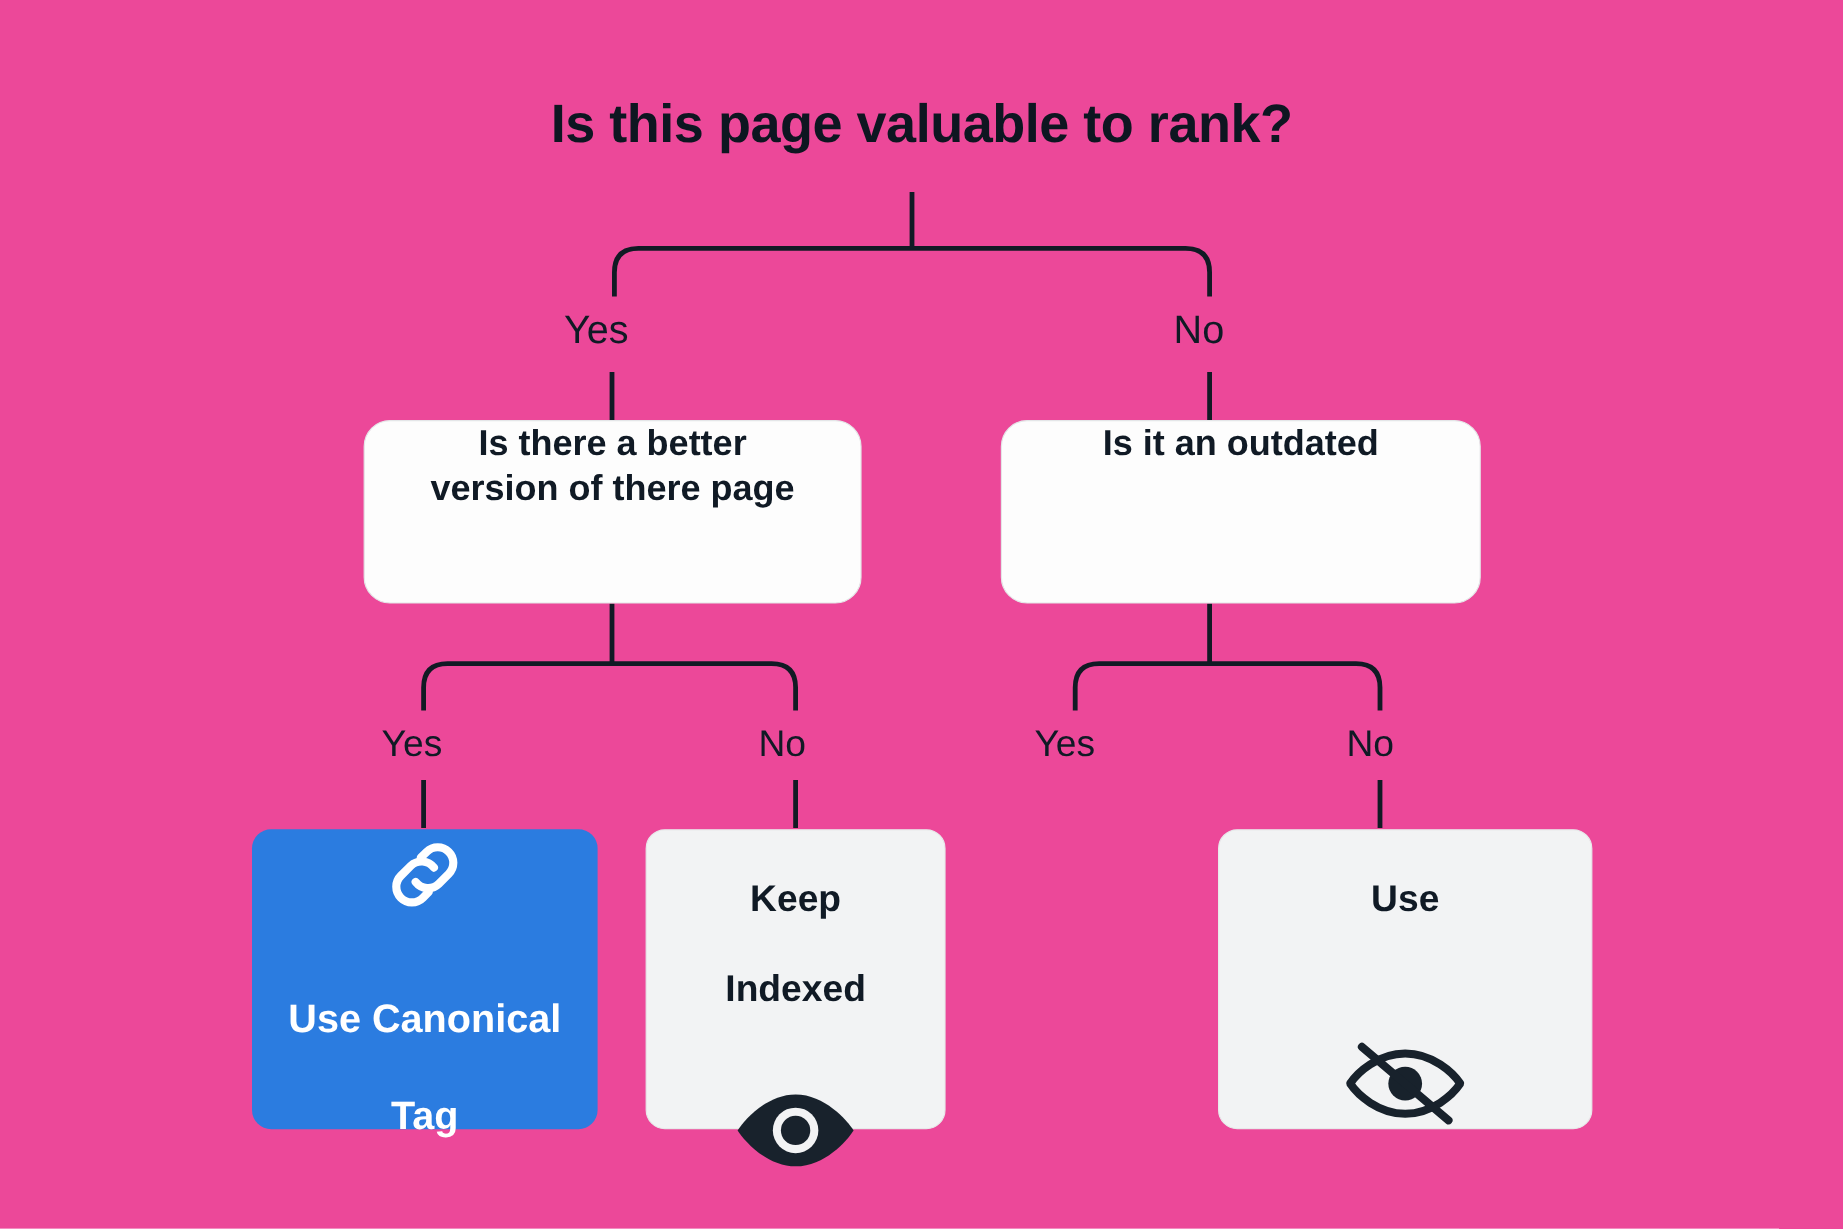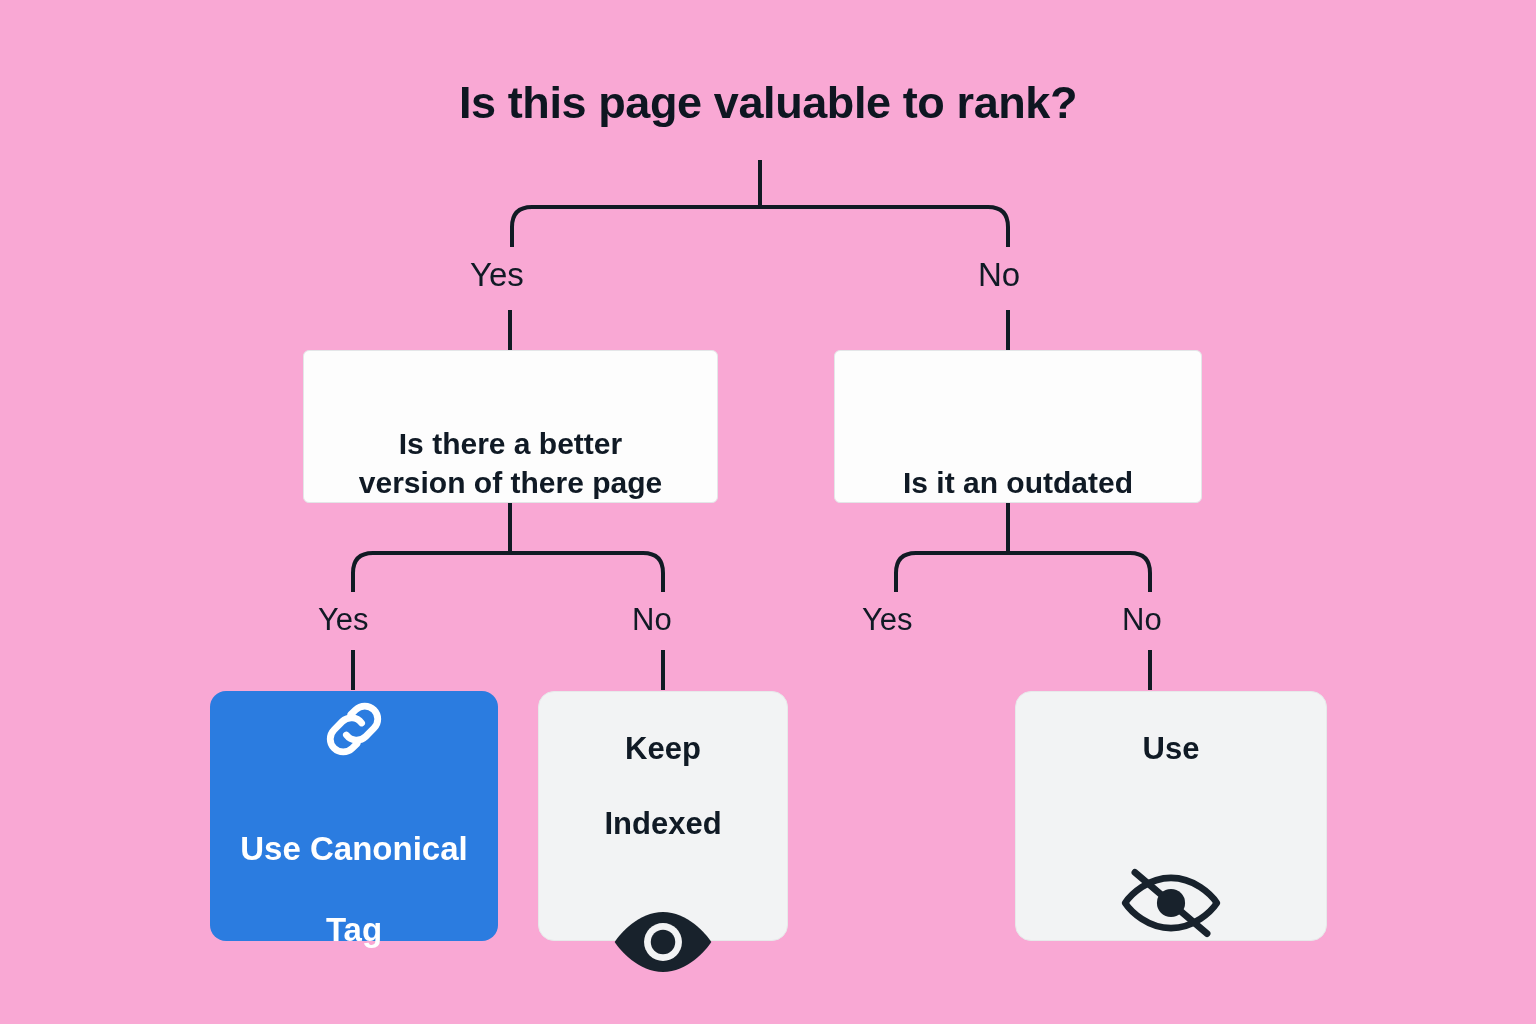--- a/index.html
+++ b/index.html
@@ -4,21 +4,21 @@
 <style>
   html, body {
     margin: 0;
     padding: 0;
     background: #ffffff;
   }
   #stage {
     position: relative;
     width: 1536px;
     height: 1024px;
-    background: #f9a8d4;
+    background: #ec4899;
     overflow: hidden;
     font-family: "Liberation Sans", sans-serif;
     -webkit-font-smoothing: antialiased;
   }
 
   
   #wires {
     position: absolute;
     left: 0;
     top: 0;
@@ -57,23 +57,23 @@
     white-space: nowrap;
   }
   .branch-label.lvl2 { font-size: 31px; }
 
   
   .decision {
     position: absolute;
     box-sizing: border-box;
     background: #fdfdfd;
     border: 1.6px solid #e4e6e8;
-    border-radius: 6px;
+    border-radius: 22px;
     display: flex;
-    align-items: flex-end;
+    align-items: flex-start;
     justify-content: center;
     text-align: center;
     font-size: 30px;
     font-weight: bold;
     color: #101a25;
     line-height: 1.28;
     padding: 0 18px;
   }
 
   
@@ -143,21 +143,21 @@
   <div class="branch-label" style="left:470px; top:258px;">Yes</div>
   <div class="branch-label" style="left:978px; top:258px;">No</div>
 
   <div class="decision" style="left:303px; top:350px; width:415px; height:153px;">
     <div>
       <div>Is there a better</div>
       <div>version of there page</div>
     </div>
   </div>
 
-  <div class="decision" style="left:834px; top:350px; width:368px; height:153px;">
+  <div class="decision" style="left:834px; top:350px; width:400px; height:153px;">
     <div>
       <div>Is it an outdated</div>
     </div>
   </div>
 
   <div class="branch-label lvl2" style="left:318px; top:604px;">Yes</div>
   <div class="branch-label lvl2" style="left:632px; top:604px;">No</div>
   <div class="branch-label lvl2" style="left:862px; top:604px;">Yes</div>
   <div class="branch-label lvl2" style="left:1122px; top:604px;">No</div>
 

